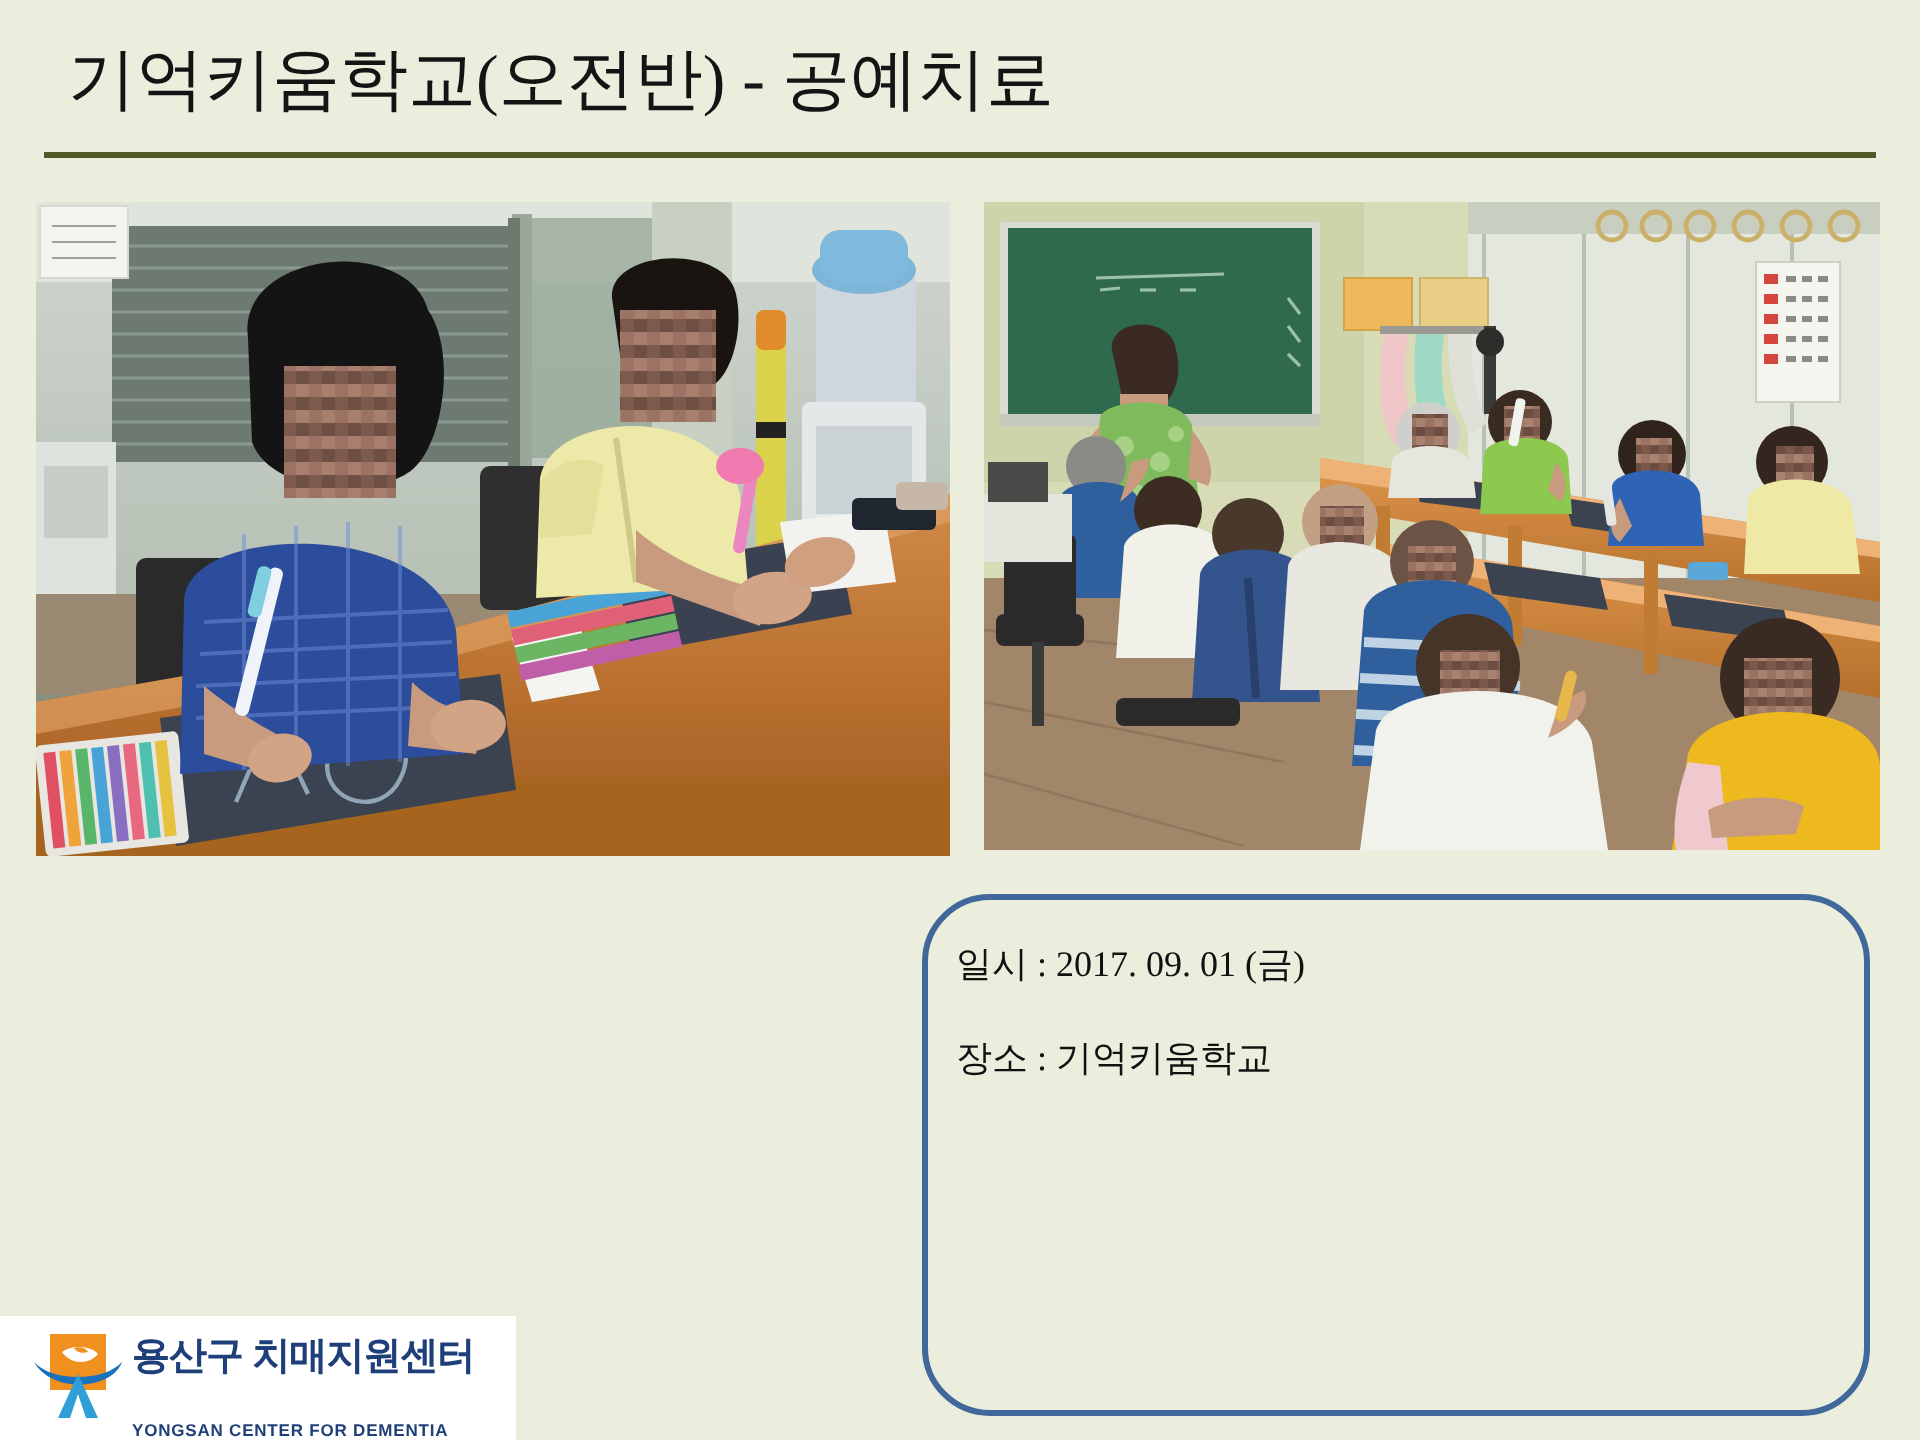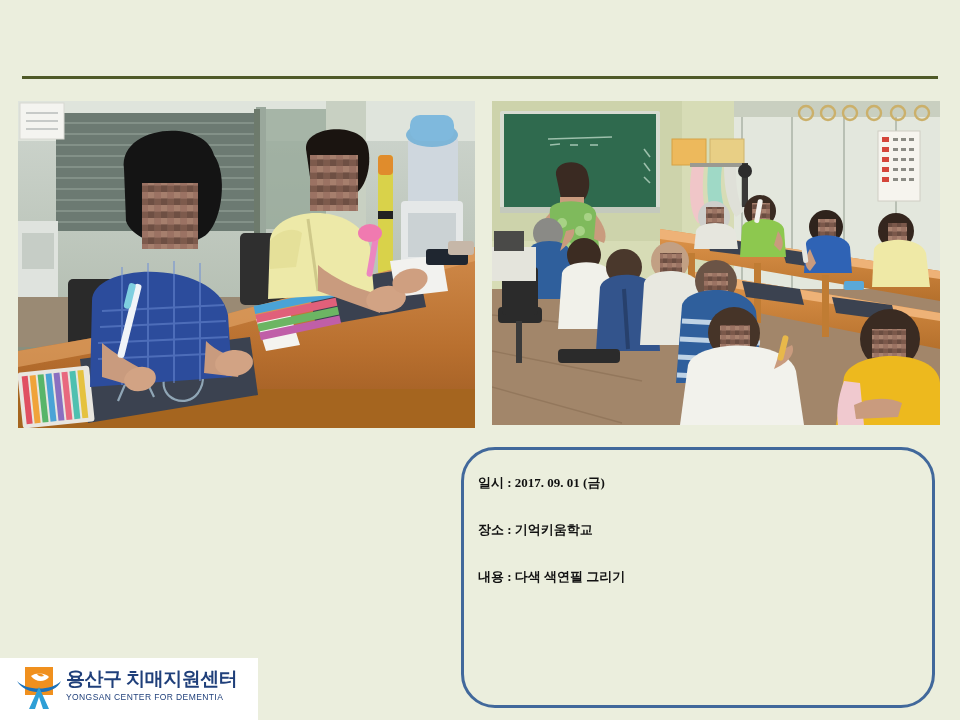--- a/index.html
+++ b/index.html
@@ -72,23 +72,22 @@
     border-radius: 34px;
     box-sizing: border-box;
     background: transparent;
   }
   .info-lines {
     position: absolute;
     left: 478px;
     top: 470px;
     width: 450px;
     font-family: "Liberation Serif", "DejaVu Serif", serif;
-    font-size: 13px;
+    font-size: 18px;
     color: #111111;
-    font-weight: bold;
   }
   .info-line {
     line-height: 25px;
     white-space: nowrap;
   }
   .info-gap { height: 22px; }
 
   
   .logo-panel {
     position: absolute;
@@ -115,34 +114,35 @@
     font-family: "Liberation Sans", sans-serif;
     font-weight: bold;
     font-size: 19px;
     line-height: 22px;
     color: #1f3f7a;
     letter-spacing: -0.5px;
     white-space: nowrap;
   }
   .logo-en {
     font-family: "Liberation Sans", sans-serif;
-    font-weight: normal;
+    font-weight: bold;
     font-size: 8.5px;
     line-height: 11px;
     color: #1f3f7a;
     letter-spacing: 0.4px;
     white-space: nowrap;
-    margin-top: 2px;
+    margin-top: 20px;
   }
 </style>
 </head>
 <body>
 
 <div class="slide">
 
+  <div class="title">기억키움학교(오전반) - 공예치료</div>
   <div class="title-rule"></div>
 
   <div class="photo photo-left">
     <svg class="ph-canvas" viewBox="0 0 457 327" preserveAspectRatio="none">
       <defs>
         <linearGradient id="wallL" x1="0" y1="0" x2="0" y2="1">
           <stop offset="0%" stop-color="#cfd6cf"></stop>
           <stop offset="100%" stop-color="#b6c0b4"></stop>
         </linearGradient>
         <linearGradient id="deskL" x1="0" y1="0" x2="0" y2="1">
@@ -481,21 +481,20 @@
       <rect x="2" y="130" width="30" height="20" fill="#4a4a48"></rect>
     </svg>
   </div>
 
   <div class="infobox"></div>
   <div class="info-lines">
     <div class="info-line">일시 : 2017. 09. 01 (금)</div>
     <div class="info-gap"></div>
     <div class="info-line">장소 : 기억키움학교</div>
     <div class="info-gap"></div>
-    <div class="info-line">내용 : 다색 색연필 그리기</div>
     <div class="info-gap"></div>
   </div>
 
   <div class="logo-panel">
     <svg class="logo-mark" viewBox="0 0 46 42">
       <rect x="9" y="0" width="28" height="28" fill="#f0901e"></rect>
       <path d="M15 9 C 20 5, 30 6, 33 10 C 29 15, 20 16, 15 9 Z" fill="#ffffff"></path>
       <path d="M21 7 C 24 6, 27 7, 28 9 C 25 10, 22 9, 21 7 Z" fill="#f0901e"></path>
       <path d="M1 14 C 10 24, 36 24, 45 14 C 40 28, 10 30, 1 14 Z" fill="#1a72bc"></path>
       <path d="M23 20 L13 42 L19 42 L23 30 L27 42 L33 42 Z" fill="#2f9fd6"></path>

